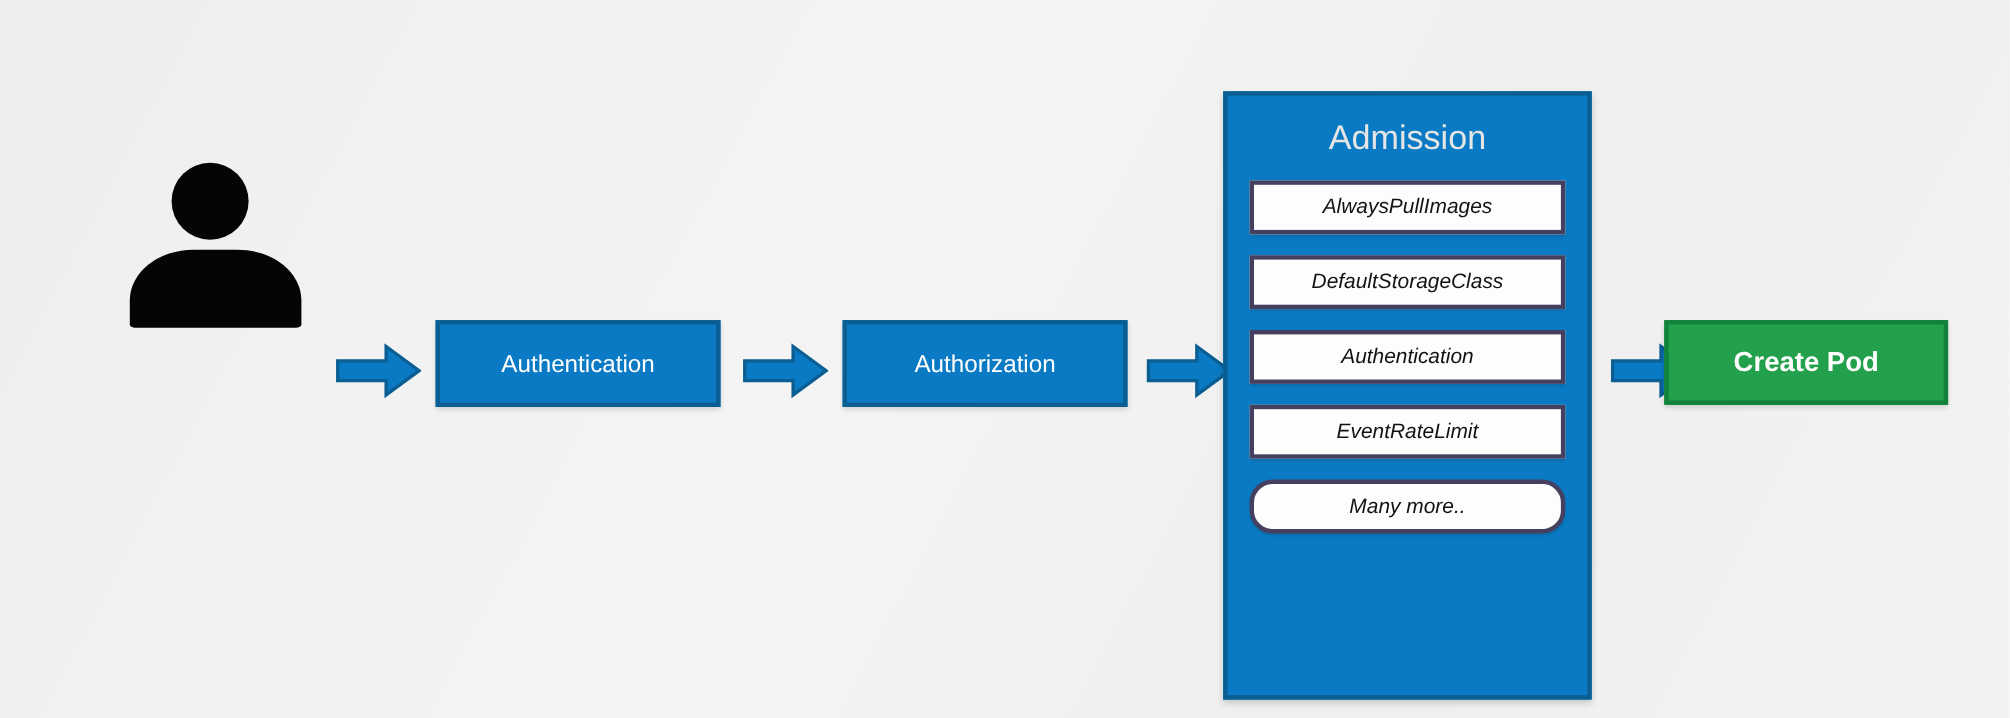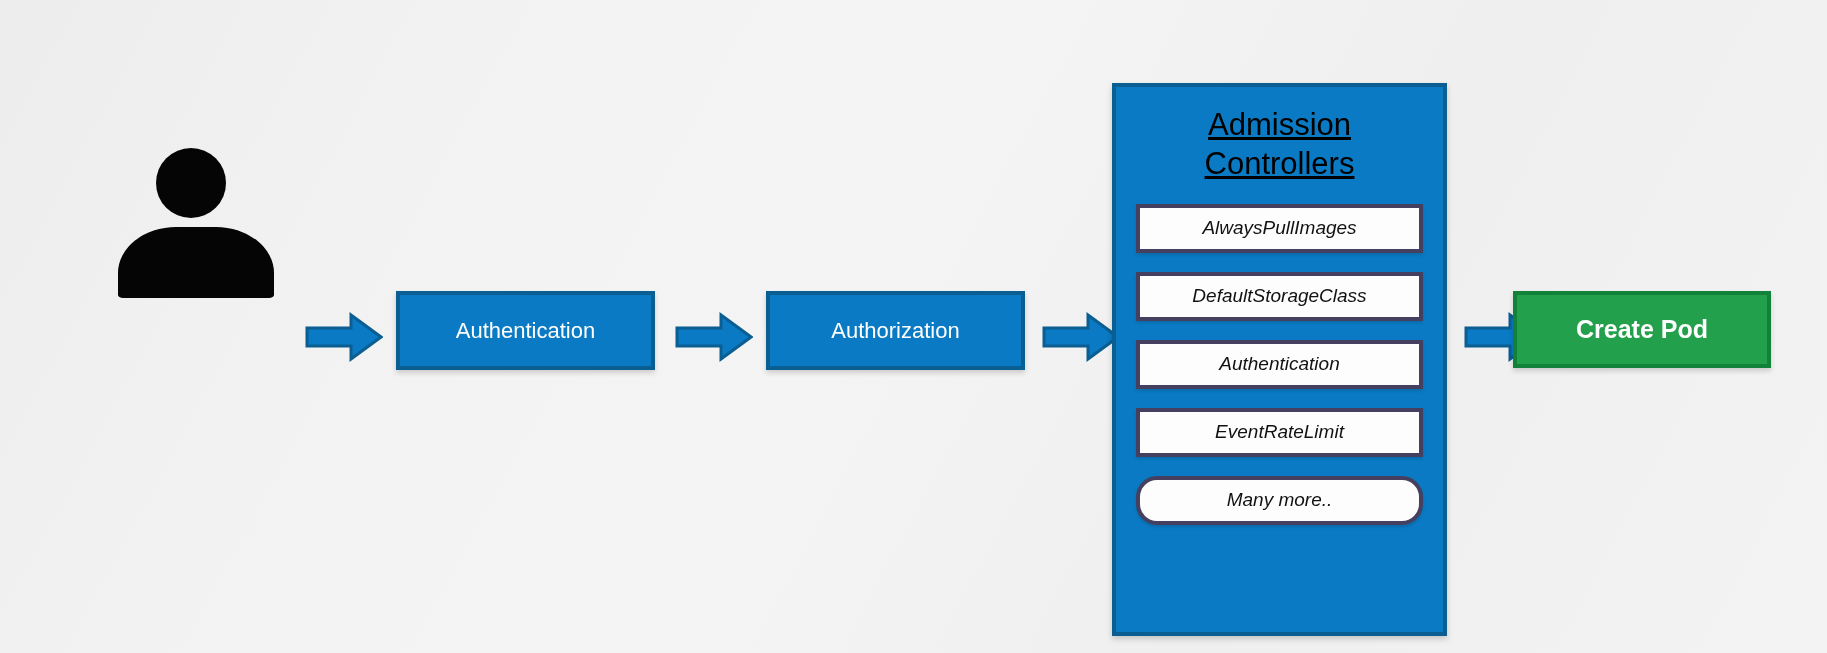--- a/index.html
+++ b/index.html
@@ -117,26 +117,25 @@
     top: 83px;
     width: 335px;
     height: 553px;
     box-sizing: border-box;
     background: #0a7ac4;
     border: 4px solid #0b5e92;
     box-shadow: 0 3px 6px rgba(0,0,0,0.18);
   }
   .panel-title {
     margin: 18px 10px 0 10px;
-    color: #000000;
+    color: #e5e5e5;
     font-size: 31px;
     text-align: center;
     line-height: 1.27;
     font-weight: normal;
-    text-decoration: underline;
   }
   .panel-list {
     margin: 20px 20px 0 20px;
   }
   .ac-item {
     box-sizing: border-box;
     height: 49px;
     margin-bottom: 19px;
     background: #fdfdfd;
     border: 4px solid #45405f;
@@ -196,21 +195,20 @@
 
   <div class="arrow arrow-3">
     <svg viewBox="0 0 78 50" preserveAspectRatio="none">
       <polygon points="2,16 46,16 46,3 76,25 46,47 46,34 2,34" fill="#0a7ac4" stroke="#0b5e92" stroke-width="3" stroke-linejoin="miter"></polygon>
     </svg>
   </div>
 
   <div class="panel">
     <div class="panel-title">
       <div>Admission</div>
-      <div>Controllers</div>
     </div>
     <div class="panel-list">
       <div class="ac-item">
         <span>AlwaysPullImages</span>
       </div>
       <div class="ac-item">
         <span>DefaultStorageClass</span>
       </div>
       <div class="ac-item">
         <span>Authentication</span>

